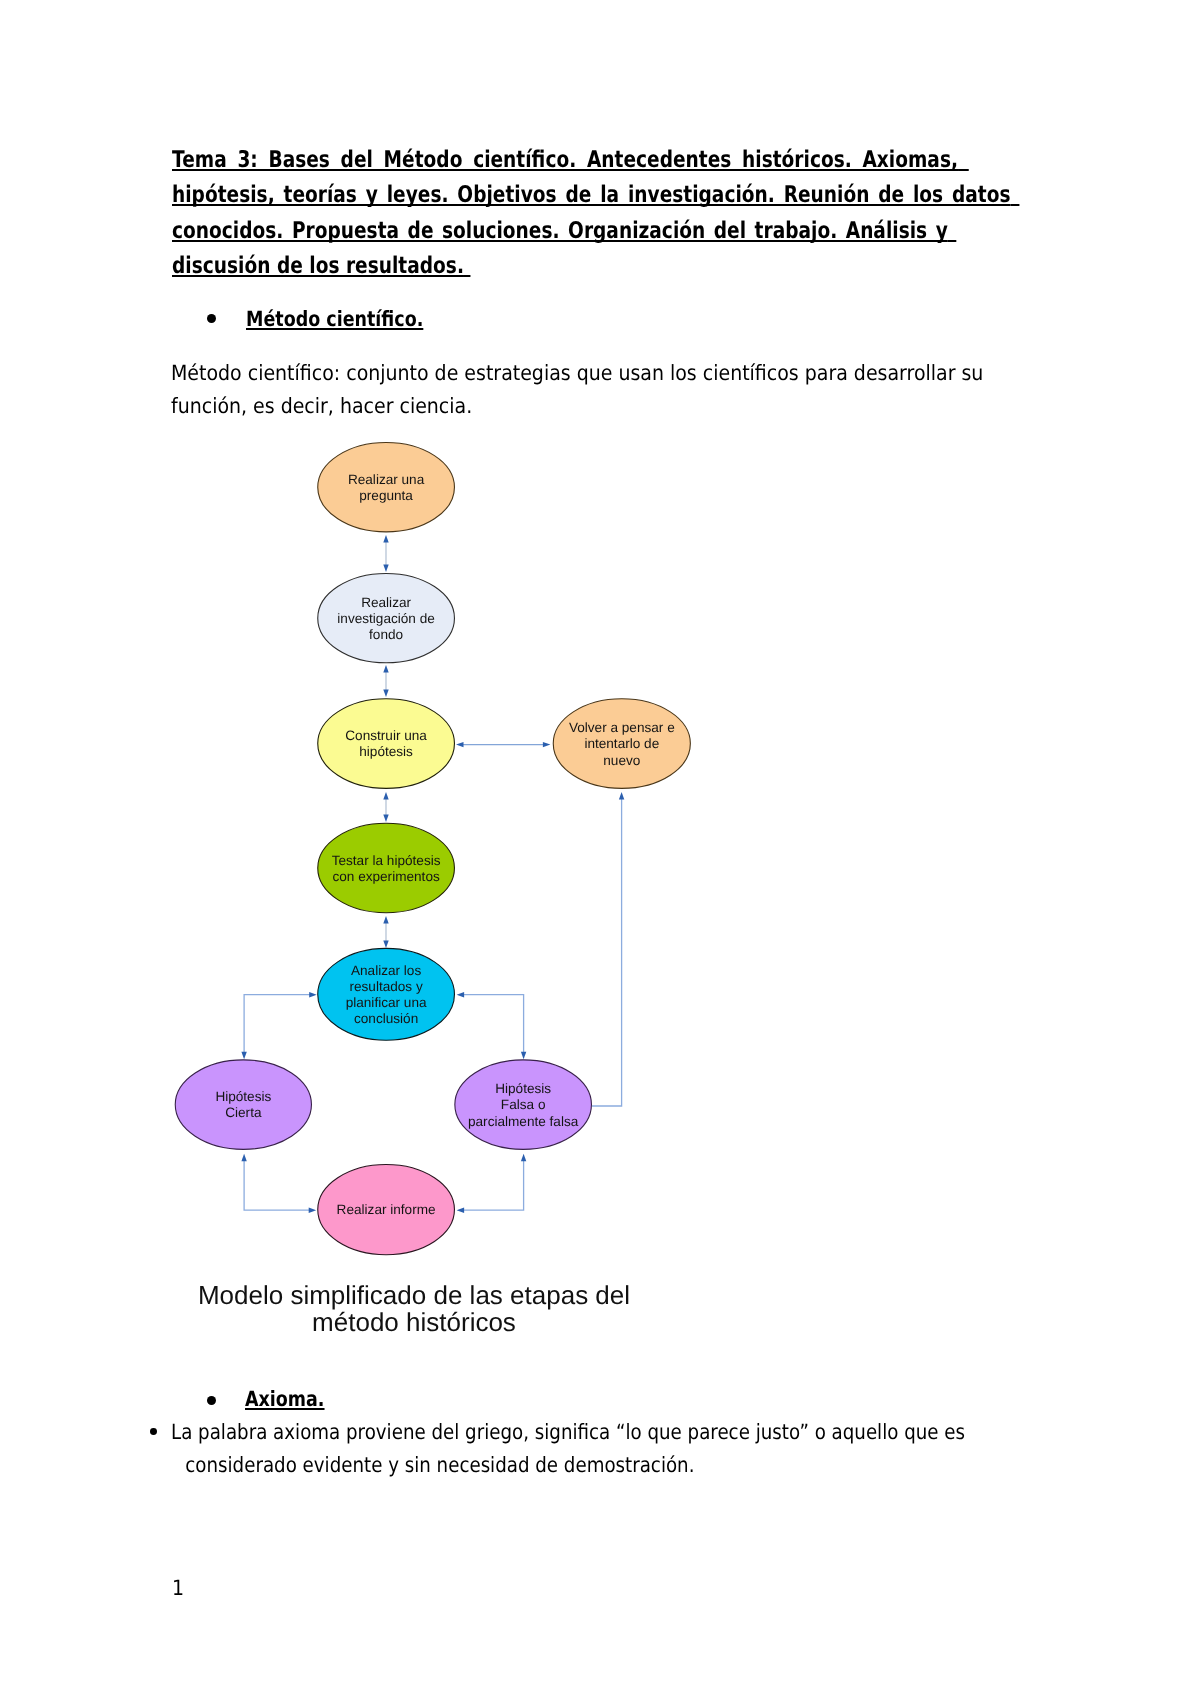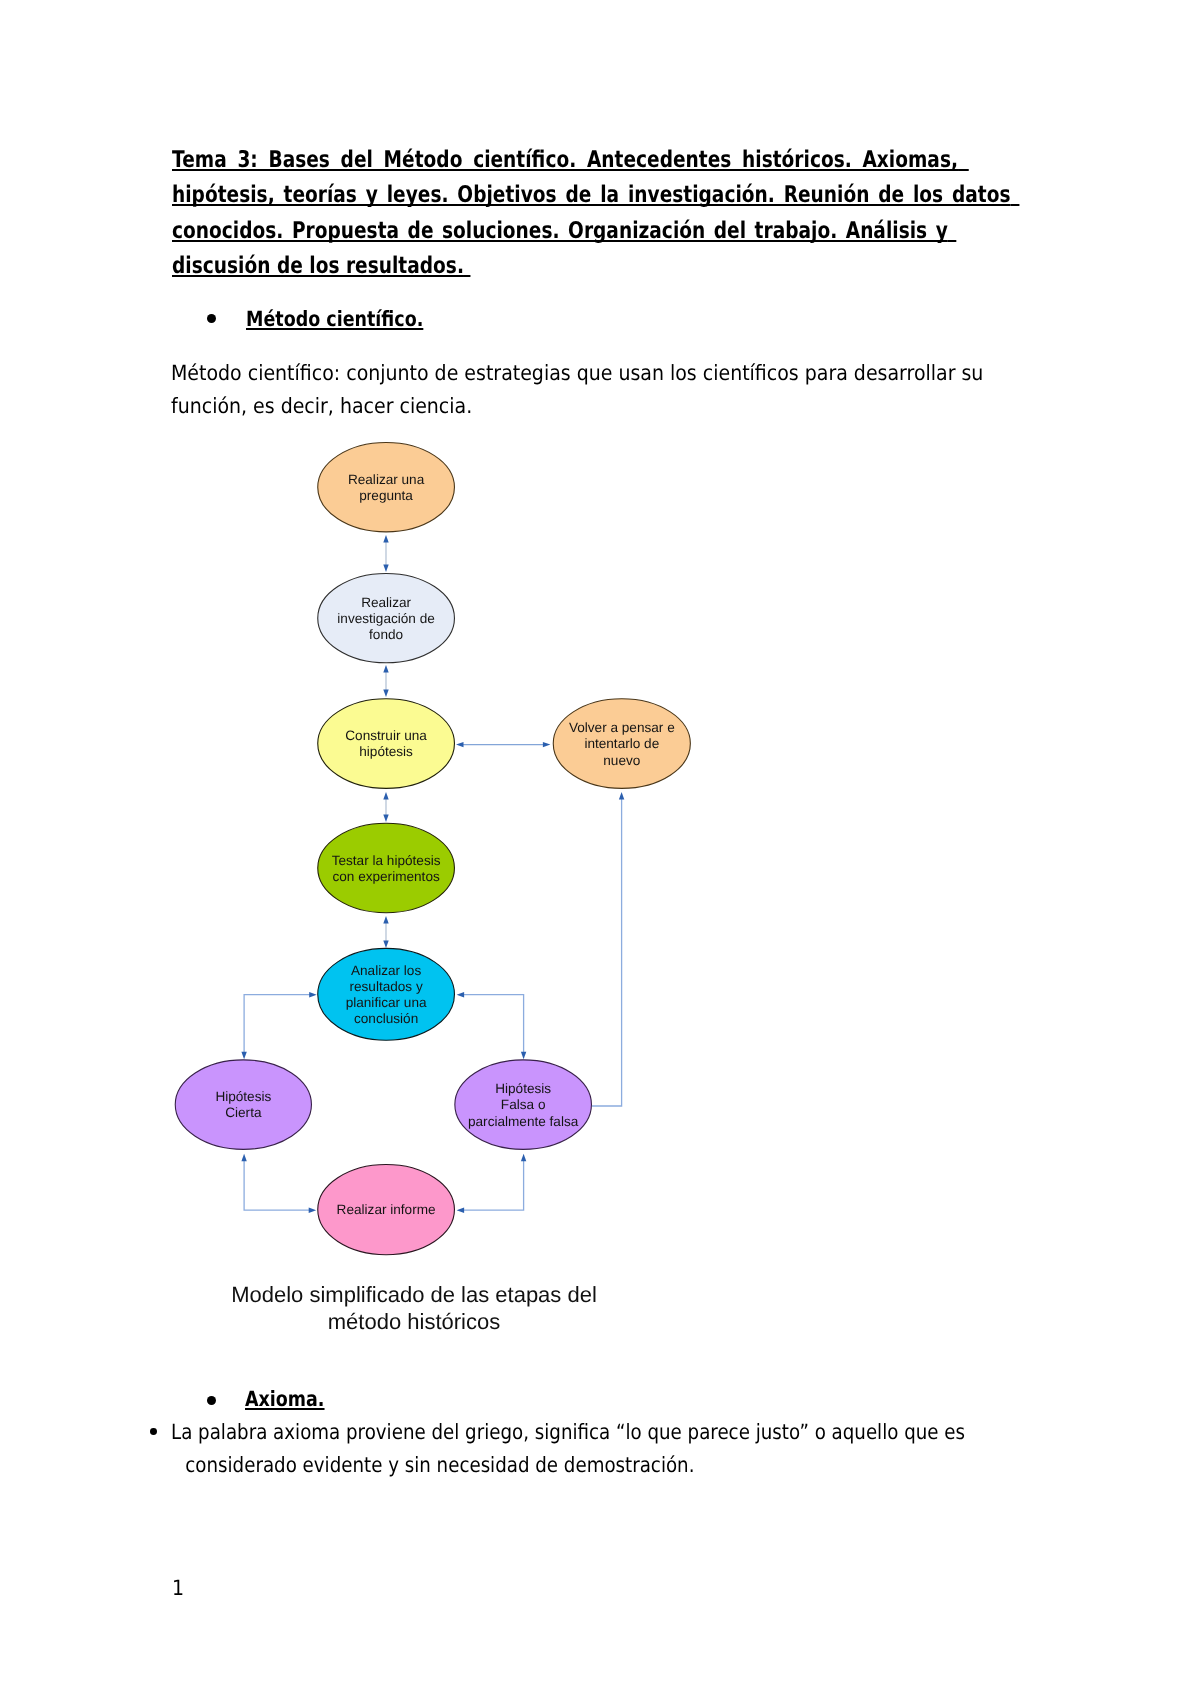--- a/index.html
+++ b/index.html
@@ -18,21 +18,21 @@
   .bullet-dot{position:absolute;width:9px;height:9px;border-radius:50%;background:#000;}
   .bullet-txt{position:absolute;font-weight:bold;font-size:21px;white-space:pre;
               transform-origin:0 50%;}
   .bullet-txt > u{text-decoration:underline;text-decoration-thickness:2px;text-underline-offset:2px;text-decoration-skip-ink:none;}
 
   
   .para{position:absolute;font-size:21px;white-space:pre;transform-origin:0 0;line-height:33.4px;}
 
   
   .chart{position:absolute;left:0;top:0;}
-  .cap{position:absolute;font-family:"Liberation Sans",sans-serif;font-size:22px;
+  .cap{position:absolute;font-family:"Liberation Sans",sans-serif;font-size:26px;
        line-height:26.9px;text-align:center;color:#111;}
 
   .pnum{position:absolute;font-size:21px;transform-origin:0 50%;}
 </style>
 </head>
 <body>
 
 <div class="page">
 
   <div class="heading">

